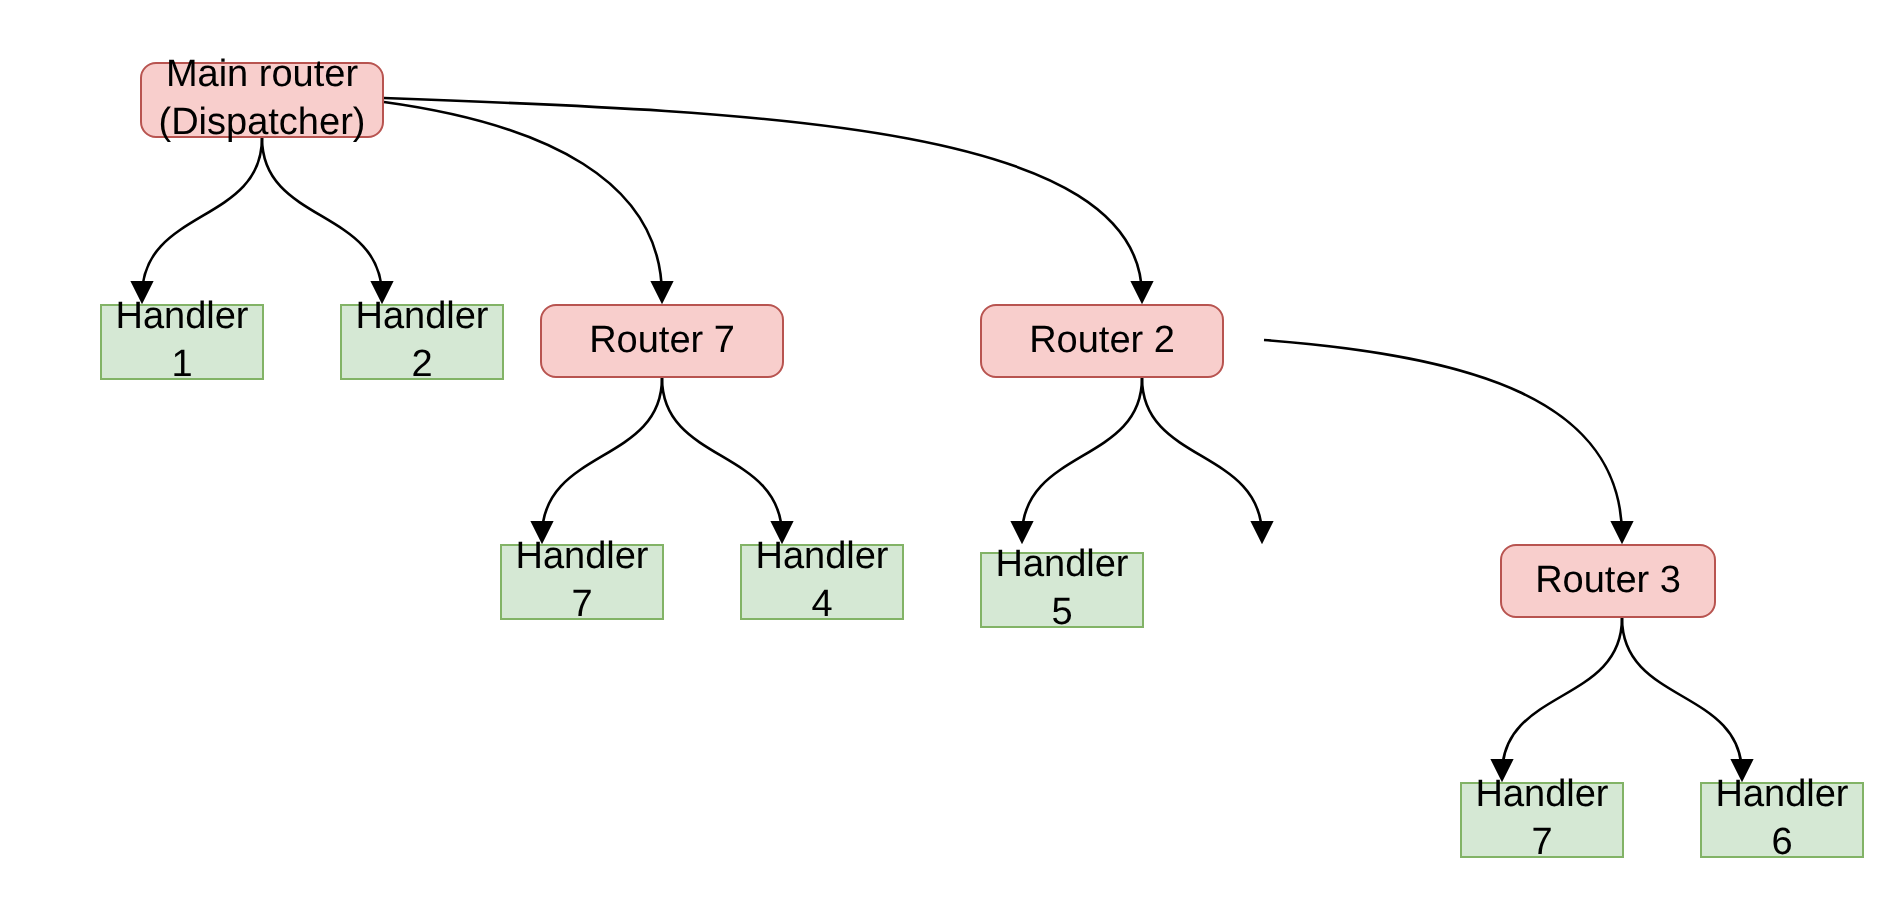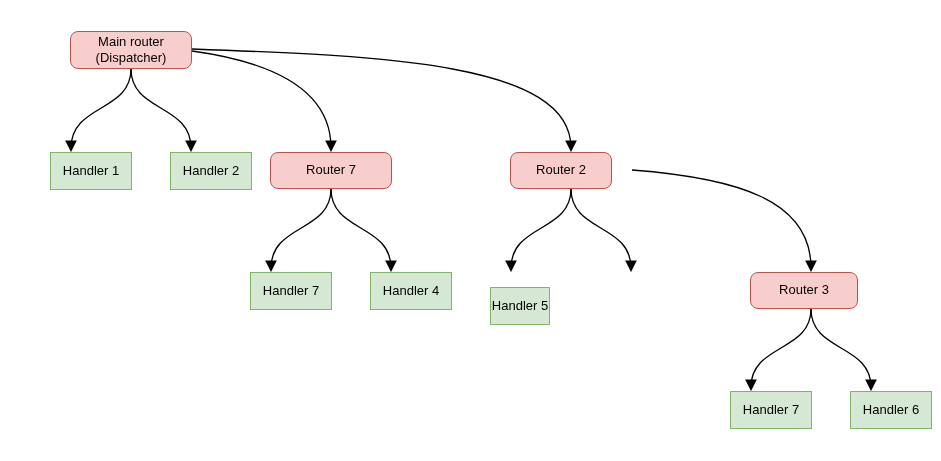--- a/index.html
+++ b/index.html
@@ -32,21 +32,21 @@
     fill:none;
     stroke:var(--edge-stroke);
     stroke-width:1.3;
   }
   .node{
     position:absolute;
     display:flex;
     align-items:center;
     justify-content:center;
     box-sizing:border-box;
-    font-size:13px;
+    font-size:19px;
     color:#000;
     text-align:center;
     line-height:1.25;
   }
   .node .node-label{
     white-space:pre-line;
   }
   .router{
     background:var(--router-fill);
     border:1.3px solid var(--router-stroke);
@@ -92,33 +92,33 @@
   </div>
 
   <div class="node handler" style="left:150px;top:152px;width:82px;height:38px">
     <span class="node-label">Handler 2</span>
   </div>
 
   <div class="node router" style="left:270px;top:152px;width:122px;height:37px">
     <span class="node-label">Router 7</span>
   </div>
 
-  <div class="node router" style="left:510px;top:152px;width:102px;height:37px">
+  <div class="node router" style="left:490px;top:152px;width:122px;height:37px">
     <span class="node-label">Router 2</span>
   </div>
 
   <div class="node handler" style="left:230px;top:272px;width:82px;height:38px">
     <span class="node-label">Handler 7</span>
   </div>
 
   <div class="node handler" style="left:350px;top:272px;width:82px;height:38px">
     <span class="node-label">Handler 4</span>
   </div>
 
-  <div class="node handler" style="left:470px;top:287px;width:60px;height:38px">
+  <div class="node handler" style="left:470px;top:276px;width:82px;height:38px">
     <span class="node-label">Handler 5</span>
   </div>
 
 
   <div class="node router" style="left:750px;top:272px;width:108px;height:37px">
     <span class="node-label">Router 3</span>
   </div>
 
   <div class="node handler" style="left:710px;top:391px;width:82px;height:38px">
     <span class="node-label">Handler 7</span>

